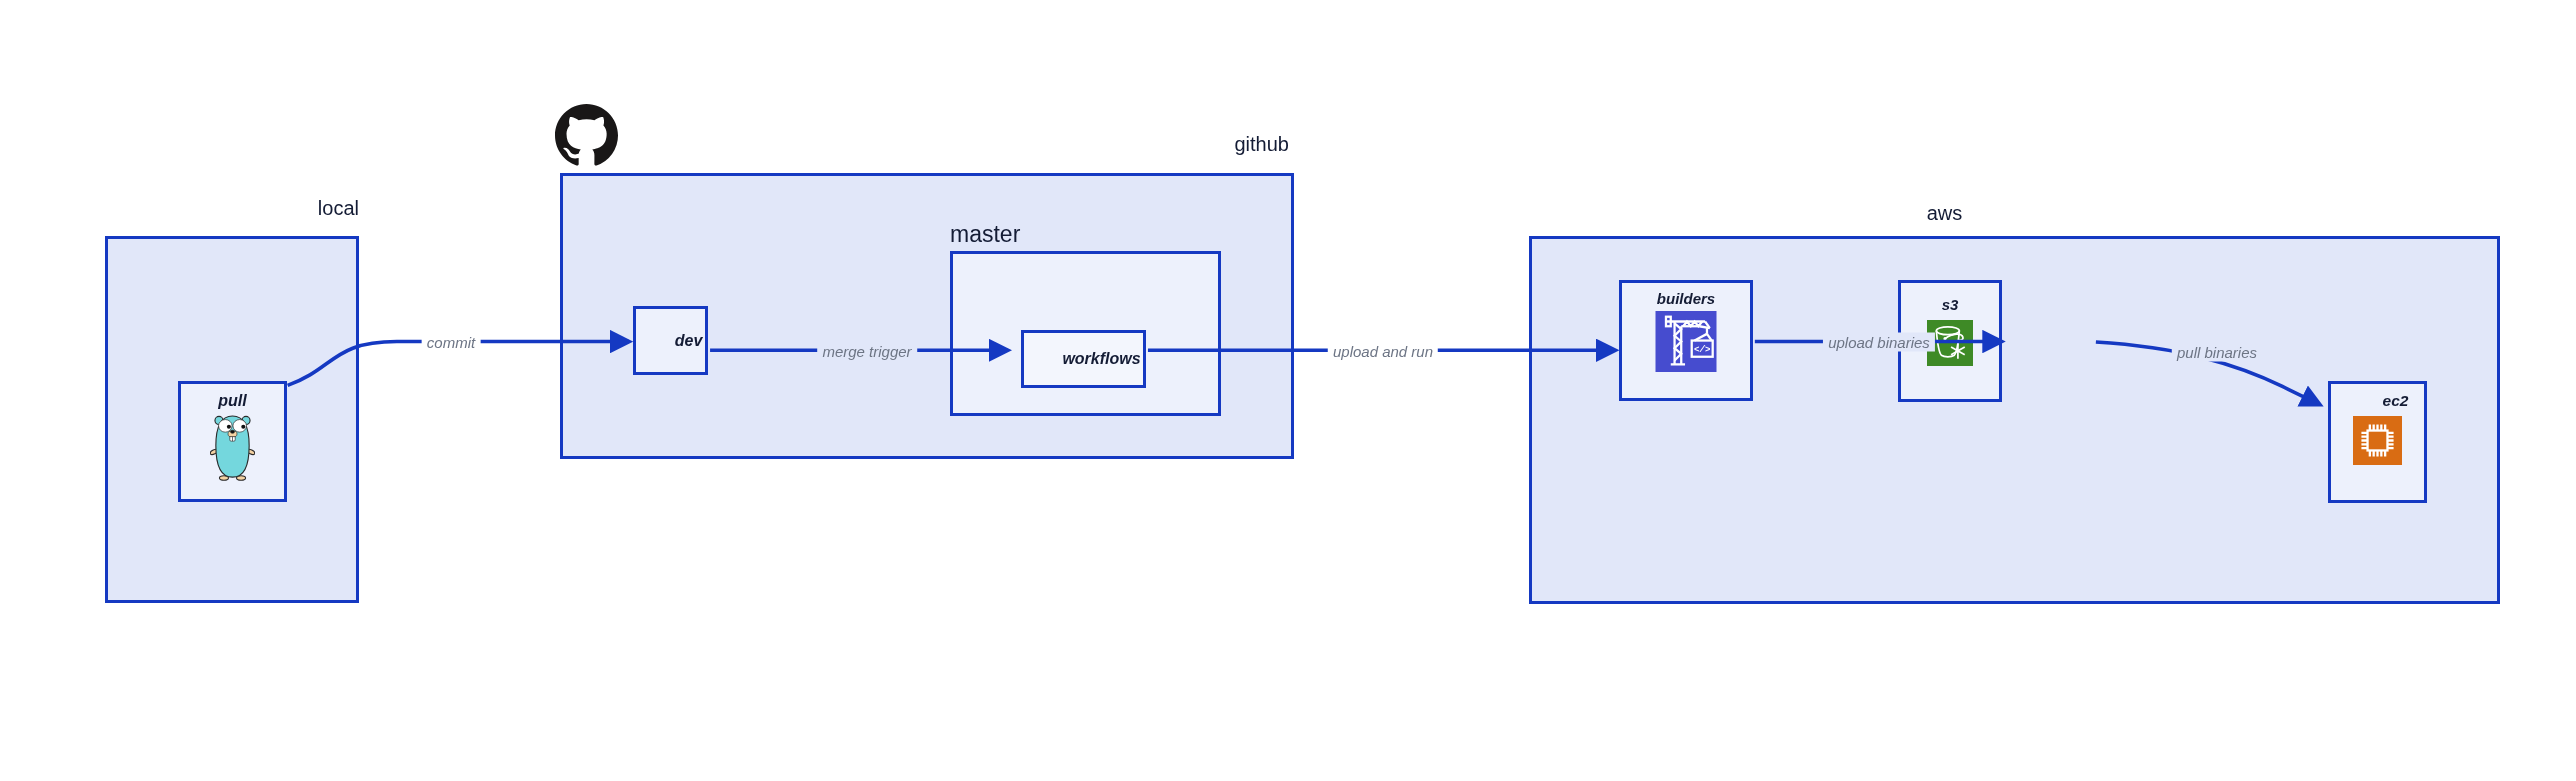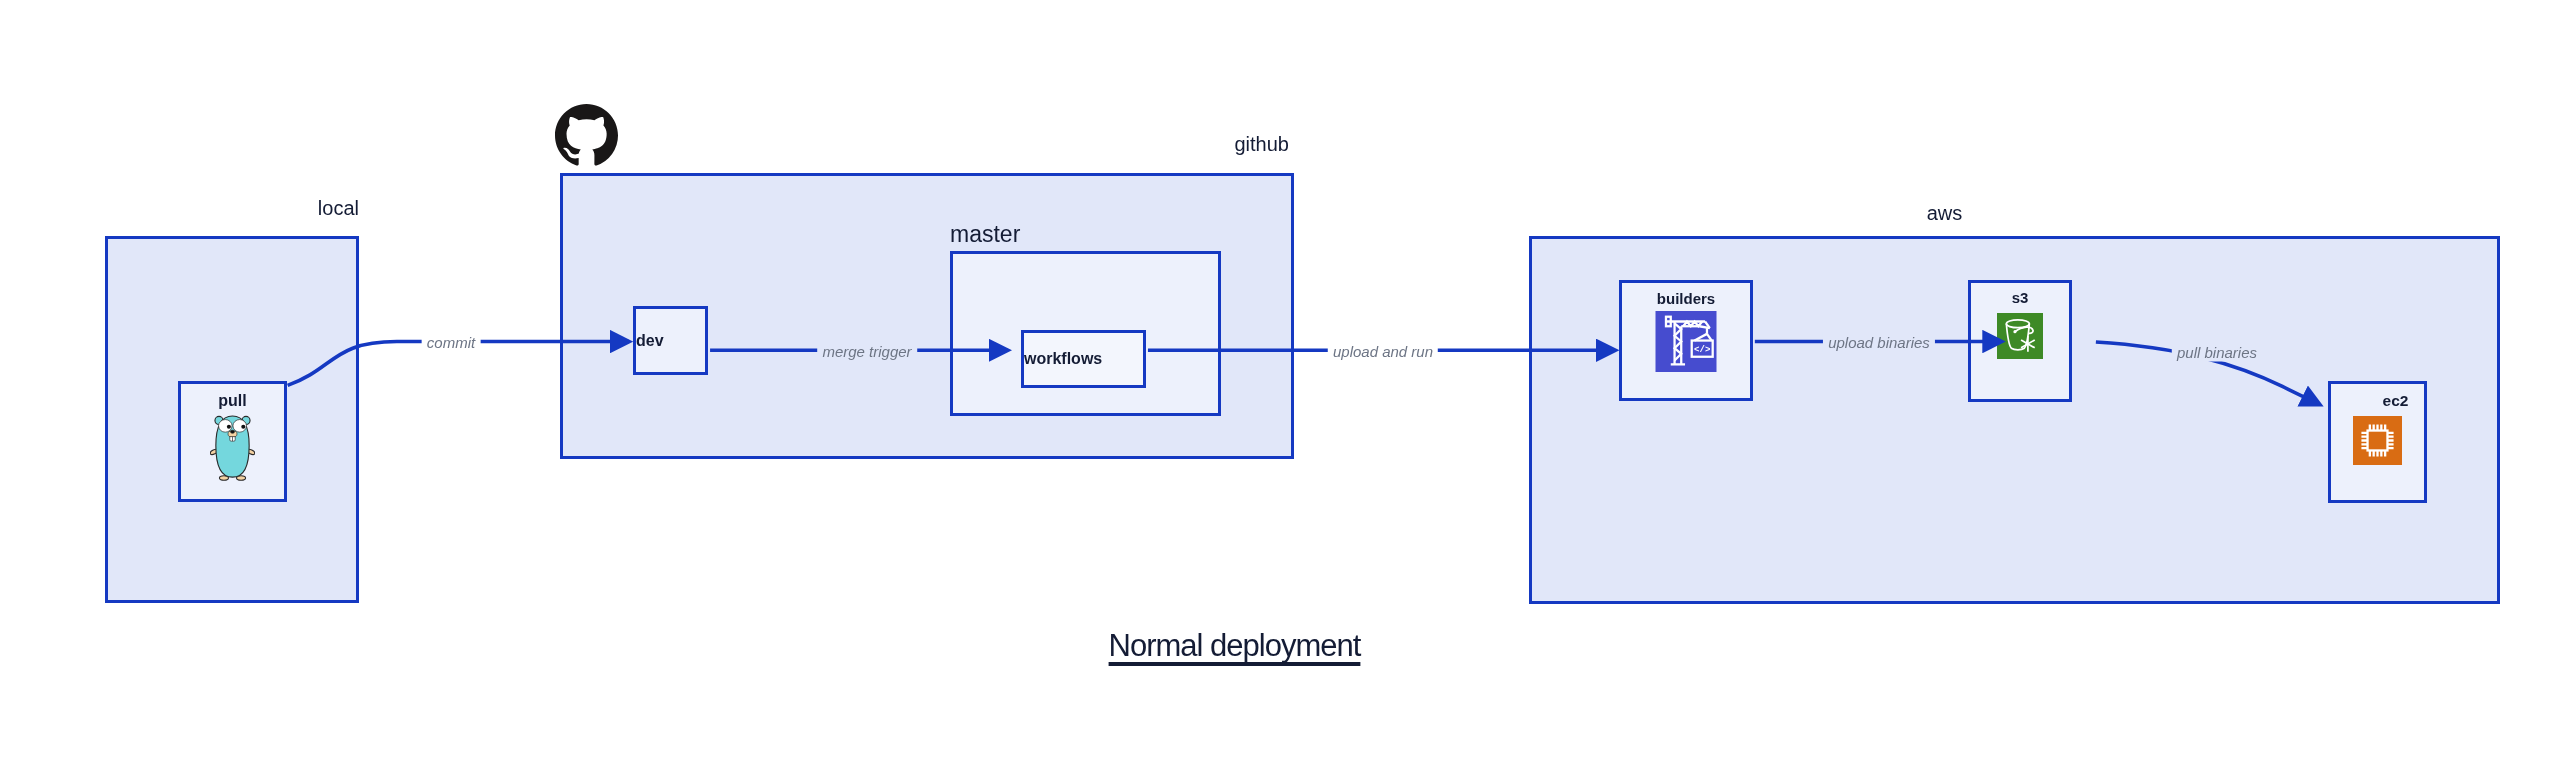--- a/index.html
+++ b/index.html
@@ -6,23 +6,23 @@
     --c-canvas_bg:#ffffff; --c-box_border:#1539c2; --c-outer_fill:#e1e7f9;
     --c-inner_fill:#edf1fc; --c-workflows_fill:#f3f6fd; --c-label_text:#141c35;
     --c-edge_label_text:#6d7585; --c-codebuild_bg:#464ccf; --c-glacier_bg:#3e8a26;
     --c-ec2_bg:#d96c13; --c-gopher_body:#74d7dd; --c-gopher_skin:#f5d3a3; --c-octocat:#191717;
   }
   *{box-sizing:border-box;margin:0;padding:0}
   body{background:#fff;font-family:"Liberation Sans","DejaVu Sans",sans-serif;}
   .canvas{position:relative;width:2604px;height:781px;background:var(--c-canvas_bg);overflow:hidden;}
   .group-label{position:absolute;z-index:2;font-size:20px;color:var(--c-label_text);}
   .outer-box{position:absolute;z-index:1;background:var(--c-outer_fill);border:3.6px solid var(--c-box_border);}
-  .inner-box{position:absolute;z-index:2;background:var(--c-inner_fill);border:3.1px solid var(--c-box_border);}
+  .inner-box{position:absolute;z-index:2;background:var(--c-inner_fill);border:3.1px solid var(--c-box_border);font-style:italic;}
   .node-label{display:block;text-align:center;font-weight:bold;font-size:16px;color:var(--c-label_text);}
-  .center-flex{display:flex;align-items:center;justify-content:flex-start;}
+  .center-flex{display:flex;align-items:center;justify-content:center;padding-left:36px;}
   .icon-wrap{display:flex;justify-content:center;}
   #connectors{position:absolute;left:0;top:0;z-index:4;pointer-events:none;}
   .edge{stroke:var(--c-box_border);stroke-width:7;fill:none;}
   .edge-label{position:absolute;z-index:5;transform:translate(-50%,-50%);font-size:15px;font-style:italic;
     color:var(--c-edge_label_text);padding:1px 5.2px;white-space:nowrap;}
   .bg-white{background:var(--c-canvas_bg);} .bg-lav{background:var(--c-outer_fill);}
   .title-wrap{position:absolute;z-index:2;left:977px;top:628px;width:515px;text-align:center;}
   .title{font-size:31px;letter-spacing:-1px;color:var(--c-label_text);
     text-decoration:underline;text-decoration-thickness:3.6px;text-underline-offset:6.2px;}
   .white-stroke{stroke:#fff;fill:none;stroke-width:2.4px;}
@@ -96,21 +96,21 @@
           <line x1="54" y1="18" x2="54" y2="24"></line>
           <line x1="54" y1="24" x2="41" y2="31"></line>
           <line x1="54" y1="24" x2="59" y2="31"></line>
           <rect x="38" y="31" width="22" height="17"></rect>
         </g>
         <text x="49" y="43" text-anchor="middle" class="cb-glyph">&lt;/&gt;</text>
       </svg>
     </div>
   </div>
 
-  <div class="inner-box" style="left:1968px;top:280px;width:104px;height:122px;padding-top:6px;">
+  <div class="inner-box" style="left:1898px;top:280px;width:104px;height:122px;padding-top:13px;">
     <span class="node-label" style="font-size:15px;">s3</span>
     <div class="icon-wrap" style="margin-top:7.2px;">
       <svg width="46" height="46" viewBox="0 0 64 64">
         <rect x="0" y="0" width="64" height="64" fill="var(--c-glacier_bg)"></rect>
         <g class="white-stroke">
           <ellipse cx="29" cy="15" rx="16" ry="5.5"></ellipse>
           <path d="M13 15 C14.5 32 17 46 20 49 C24 52 34 52 38 49 C41 46 43.5 32 45 15"></path>
           <path d="M25 26 C36 18 48 18 50 24 C51 27 47 29 44 28"></path>
           <line x1="43" y1="32" x2="43" y2="54"></line>
           <line x1="33.5" y1="37.5" x2="52.5" y2="48.5"></line>
@@ -149,18 +149,15 @@
     <path class="edge" marker-end="url(#arrow)" d="M 3406 663 L 3884 663"></path>
     <path class="edge" marker-end="url(#arrow)" d="M 4068 664 C 4230 674, 4340 706, 4430 750 C 4462 766, 4486 777, 4502 785"></path>
   </svg>
 
   <span class="edge-label bg-white" style="left:451px;top:342px;">commit</span>
   <span class="edge-label bg-lav" style="left:867px;top:351px;">merge trigger</span>
   <span class="edge-label bg-white" style="left:1383px;top:351px;">upload and run</span>
   <span class="edge-label bg-lav" style="left:1879px;top:342px;">upload binaries</span>
   <span class="edge-label bg-lav" style="left:2217px;top:352px;">pull binaries</span>
 
-  <div class="title-wrap">
-    <span class="title">Normal deployment</span>
-  </div>
 
 </div>
 
 
 </body></html>

